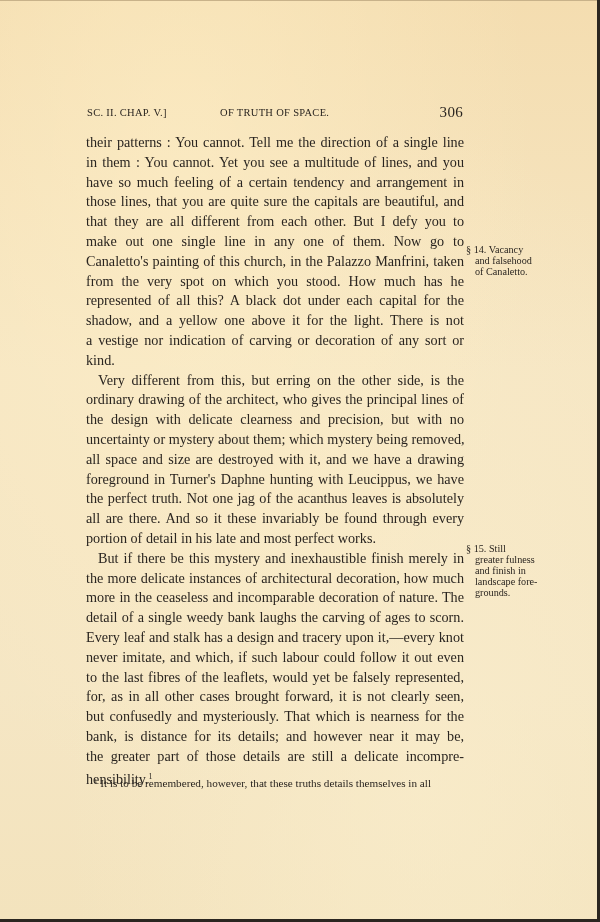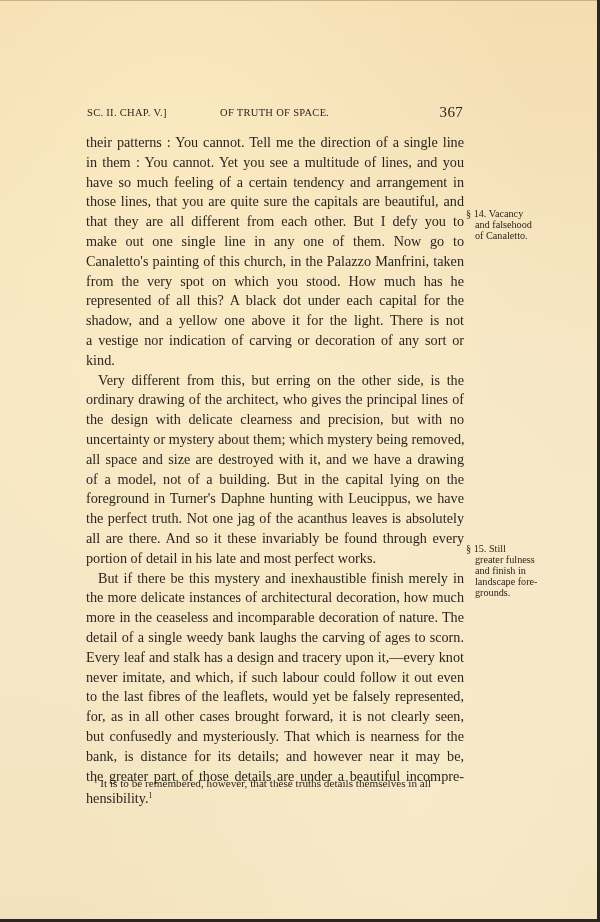--- a/index.html
+++ b/index.html
@@ -58,61 +58,60 @@
 <body>
 
 <div class="page">
   <div class="edge-top"></div>
   <div class="edge-right"></div>
   <div class="edge-bottom"></div>
 
   <div class="running-head">
     <span class="rh-left">SC. II. CHAP. V.]</span>
     <span class="rh-center">OF TRUTH OF SPACE.</span>
-    <span class="rh-right">367</span>
+    <span class="rh-right">306</span>
   </div>
 
   <div class="body-text">
     <span class="line">their patterns : You cannot. Tell me the direction of a single line</span>
     <span class="line">in them : You cannot. Yet you see a multitude of lines, and you</span>
     <span class="line">have so much feeling of a certain tendency and arrangement in</span>
     <span class="line">those lines, that you are quite sure the capitals are beautiful, and</span>
     <span class="line">that they are all different from each other. But I defy you to</span>
     <span class="line">make out one single line in any one of them. Now go to</span>
     <span class="line">Canaletto's painting of this church, in the Palazzo Manfrini, taken</span>
     <span class="line">from the very spot on which you stood. How much has he</span>
     <span class="line">represented of all this? A black dot under each capital for the</span>
     <span class="line">shadow, and a yellow one above it for the light. There is not</span>
     <span class="line">a vestige nor indication of carving or decoration of any sort or</span>
     <span class="line last">kind.</span>
     <span class="line indent">Very different from this, but erring on the other side, is the</span>
     <span class="line">ordinary drawing of the architect, who gives the principal lines of</span>
     <span class="line">the design with delicate clearness and precision, but with no</span>
     <span class="line">uncertainty or mystery about them; which mystery being removed,</span>
     <span class="line">all space and size are destroyed with it, and we have a drawing</span>
-    <span class="line">of a model, not of a building. But in the capital lying on the</span>
     <span class="line">foreground in Turner's Daphne hunting with Leucippus, we have</span>
     <span class="line">the perfect truth. Not one jag of the acanthus leaves is absolutely</span>
     <span class="line">all are there. And so it these invariably be found through every</span>
     <span class="line last">portion of detail in his late and most perfect works.</span>
     <span class="line indent">But if there be this mystery and inexhaustible finish merely in</span>
     <span class="line">the more delicate instances of architectural decoration, how much</span>
     <span class="line">more in the ceaseless and incomparable decoration of nature. The</span>
     <span class="line">detail of a single weedy bank laughs the carving of ages to scorn.</span>
     <span class="line">Every leaf and stalk has a design and tracery upon it,—every knot</span>
     <span class="line">never imitate, and which, if such labour could follow it out even</span>
     <span class="line">to the last fibres of the leaflets, would yet be falsely represented,</span>
     <span class="line">for, as in all other cases brought forward, it is not clearly seen,</span>
     <span class="line">but confusedly and mysteriously. That which is nearness for the</span>
     <span class="line">bank, is distance for its details; and however near it may be,</span>
-    <span class="line">the greater part of those details are under a beautiful incompre-</span>
+    <span class="line">the greater part of those details are still a delicate incompre-</span>
     <span class="line last"><span>hensibility.</span><sup class="fnref">1</sup></span>
   </div>
 
-  <div class="sidenote" style="top: 208px;">
+  <div class="sidenote" style="top: 244px;">
     <span class="sline">§ 14. Vacancy</span>
     <span class="sline indent2">and falsehood</span>
     <span class="sline indent2">of Canaletto.</span>
   </div>
 
   <div class="sidenote" style="top: 543px;">
     <span class="sline">§ 15. Still</span>
     <span class="sline indent2">greater fulness</span>
     <span class="sline indent2">and finish in</span>
     <span class="sline indent2">landscape fore-</span>

